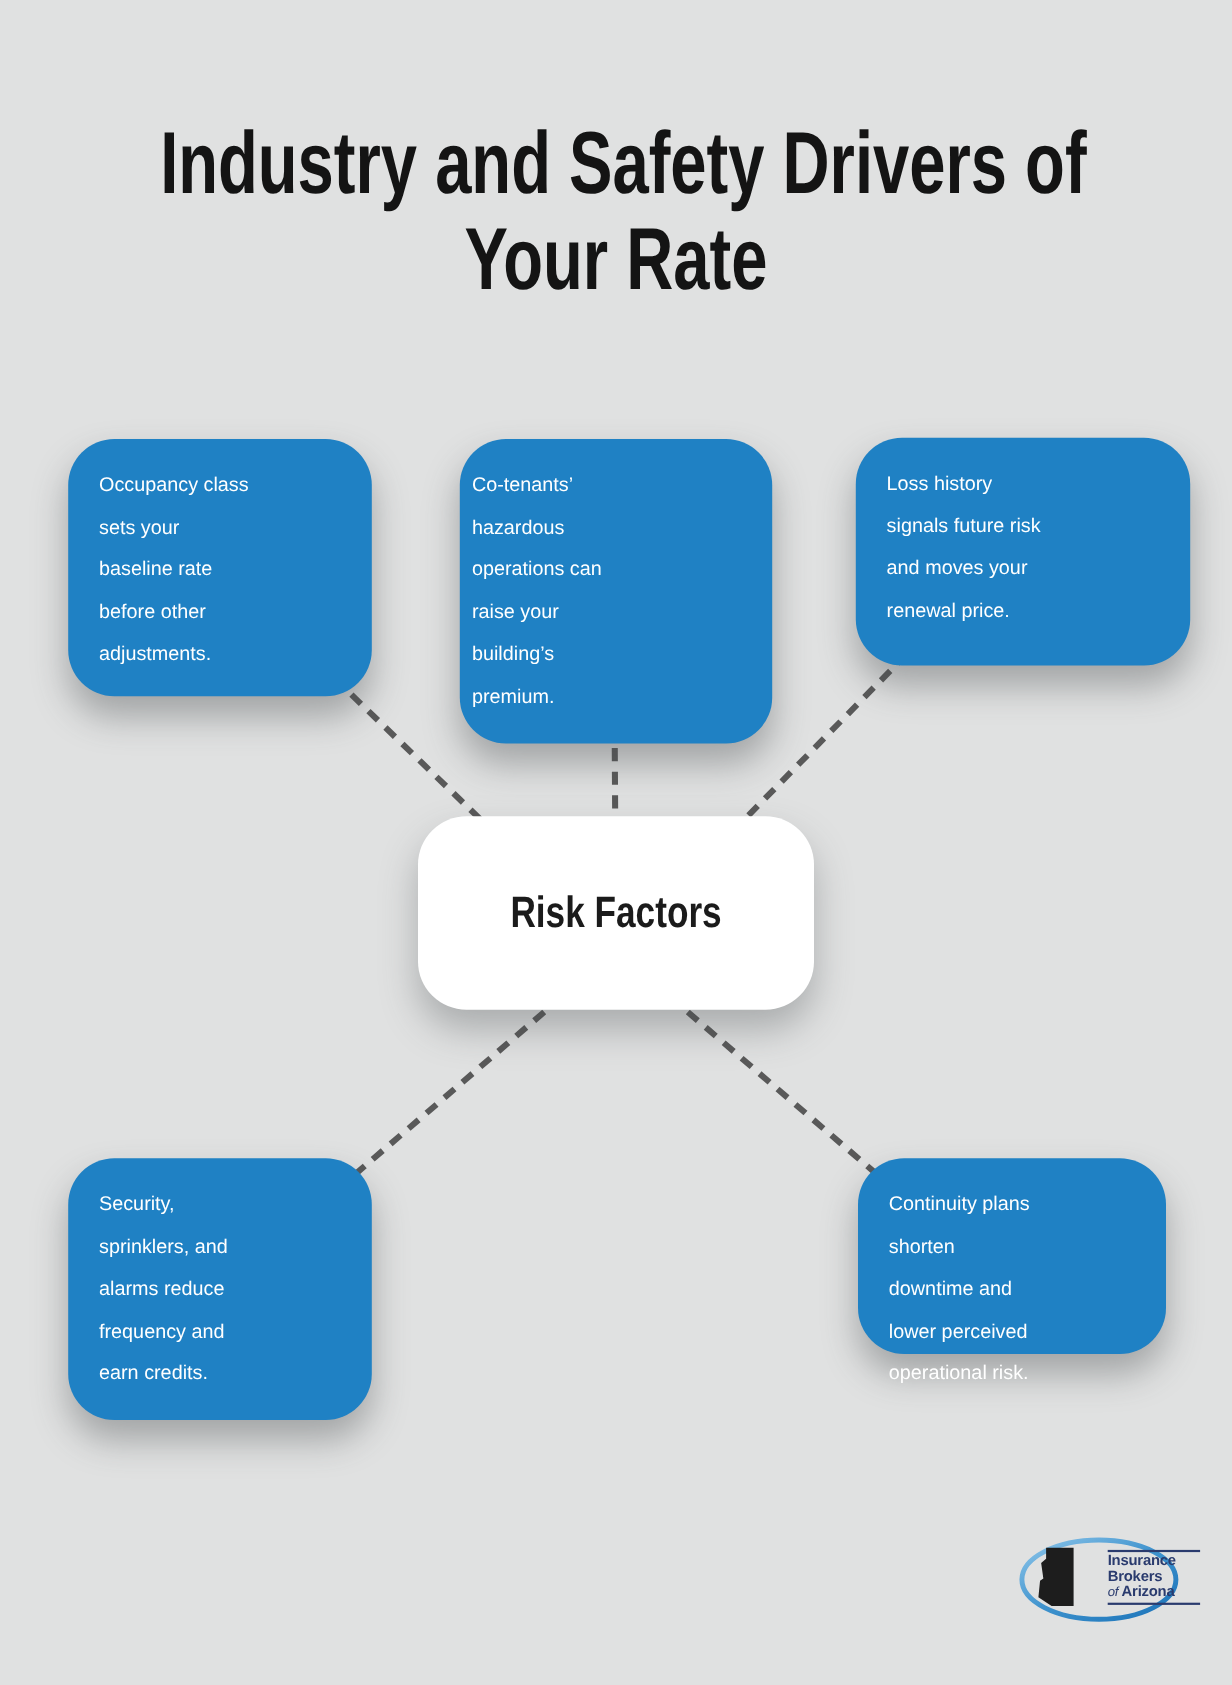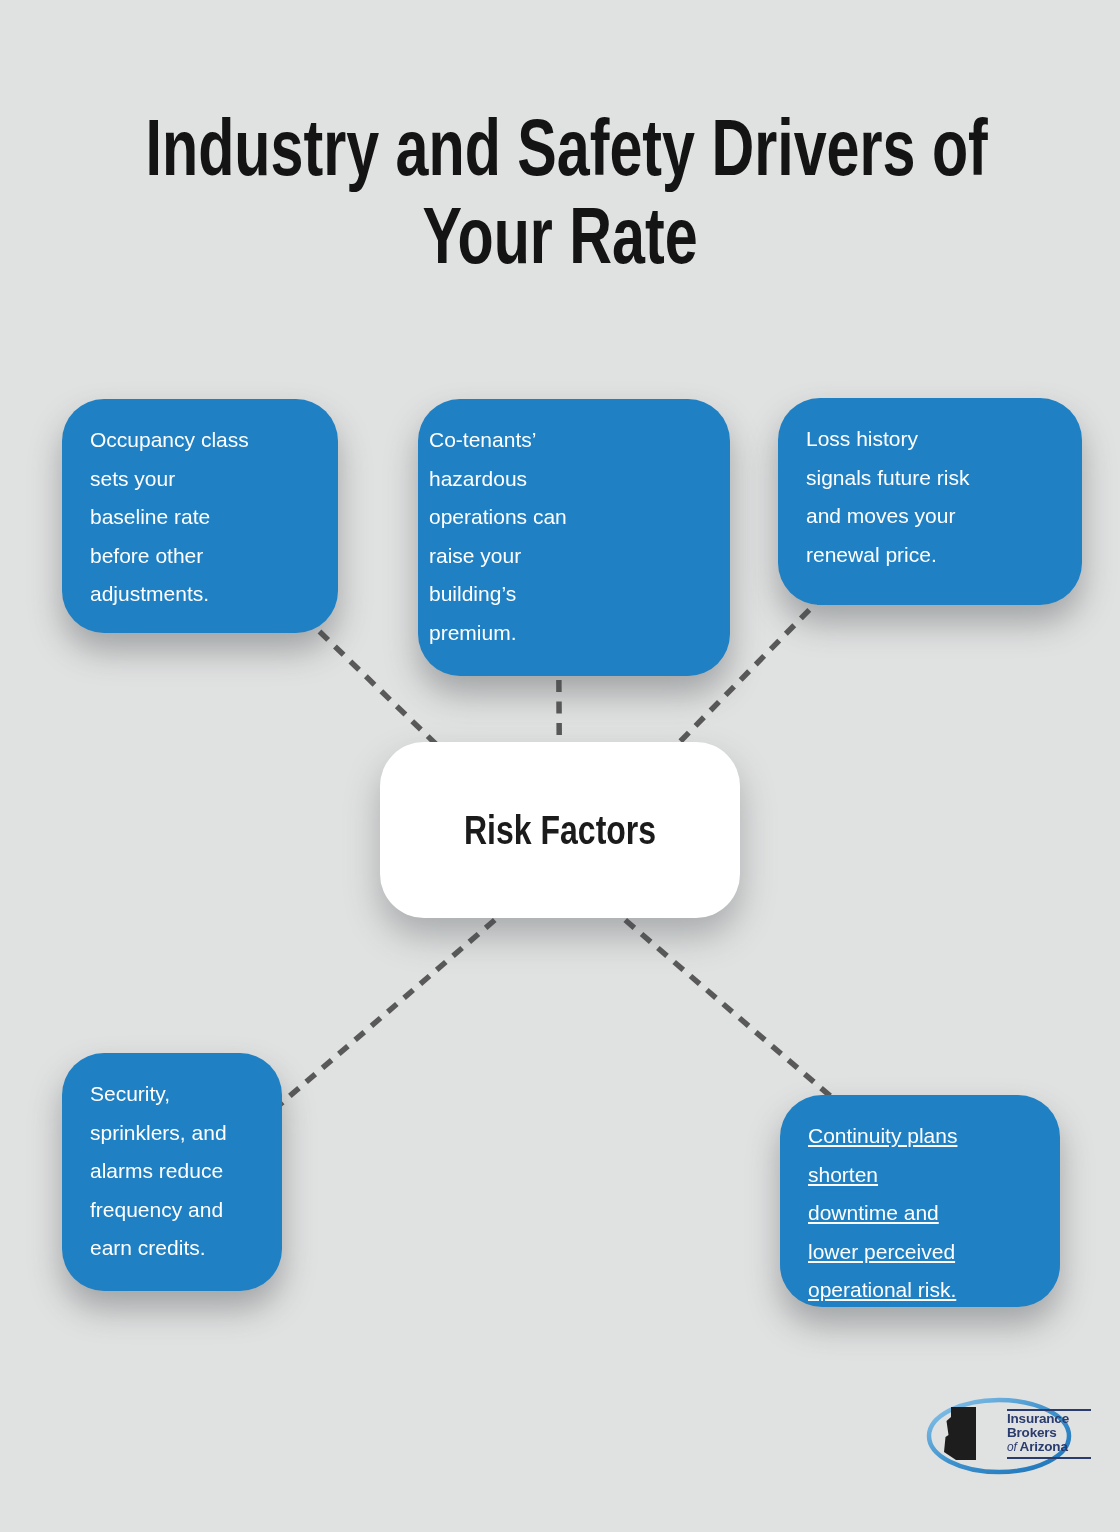--- a/index.html
+++ b/index.html
@@ -45,31 +45,31 @@
   }
 
   
   .node {
     position: absolute;
     box-sizing: border-box;
     background: #1f81c4;
     border-radius: 42px;
     color: #ffffff;
     padding: 22px 28px;
-    font-size: 21px;
+    font-size: 18px;
     line-height: 38.5px;
     box-shadow: 0 18px 32px rgba(70, 74, 78, 0.40);
   }
   .node-text { white-space: pre-line; }
 
   .node-1 { left: 62px;  top: 399px;  width: 276px; height: 234px; }
-  .node-2 { left: 418px; top: 399px;  width: 312px; height: 277px; padding-left: 11px; }
+  .node-2 { left: 418px; top: 399px;  width: 284px; height: 277px; padding-left: 11px; }
   .node-3 { left: 778px; top: 398px;  width: 304px; height: 207px; }
-  .node-4 { left: 62px;  top: 1053px; width: 220px; height: 238px; }
-  .node-5 { left: 780px; top: 1095px; width: 280px; height: 212px; text-decoration: underline; }
+  .node-4 { left: 62px;  top: 1053px; width: 276px; height: 238px; }
+  .node-5 { left: 780px; top: 1053px; width: 280px; height: 178px; }
 
   
   .center-node {
     position: absolute;
     left: 380px;
     top: 742px;
     width: 360px;
     height: 176px;
     background: #ffffff;
     border-radius: 44px;

